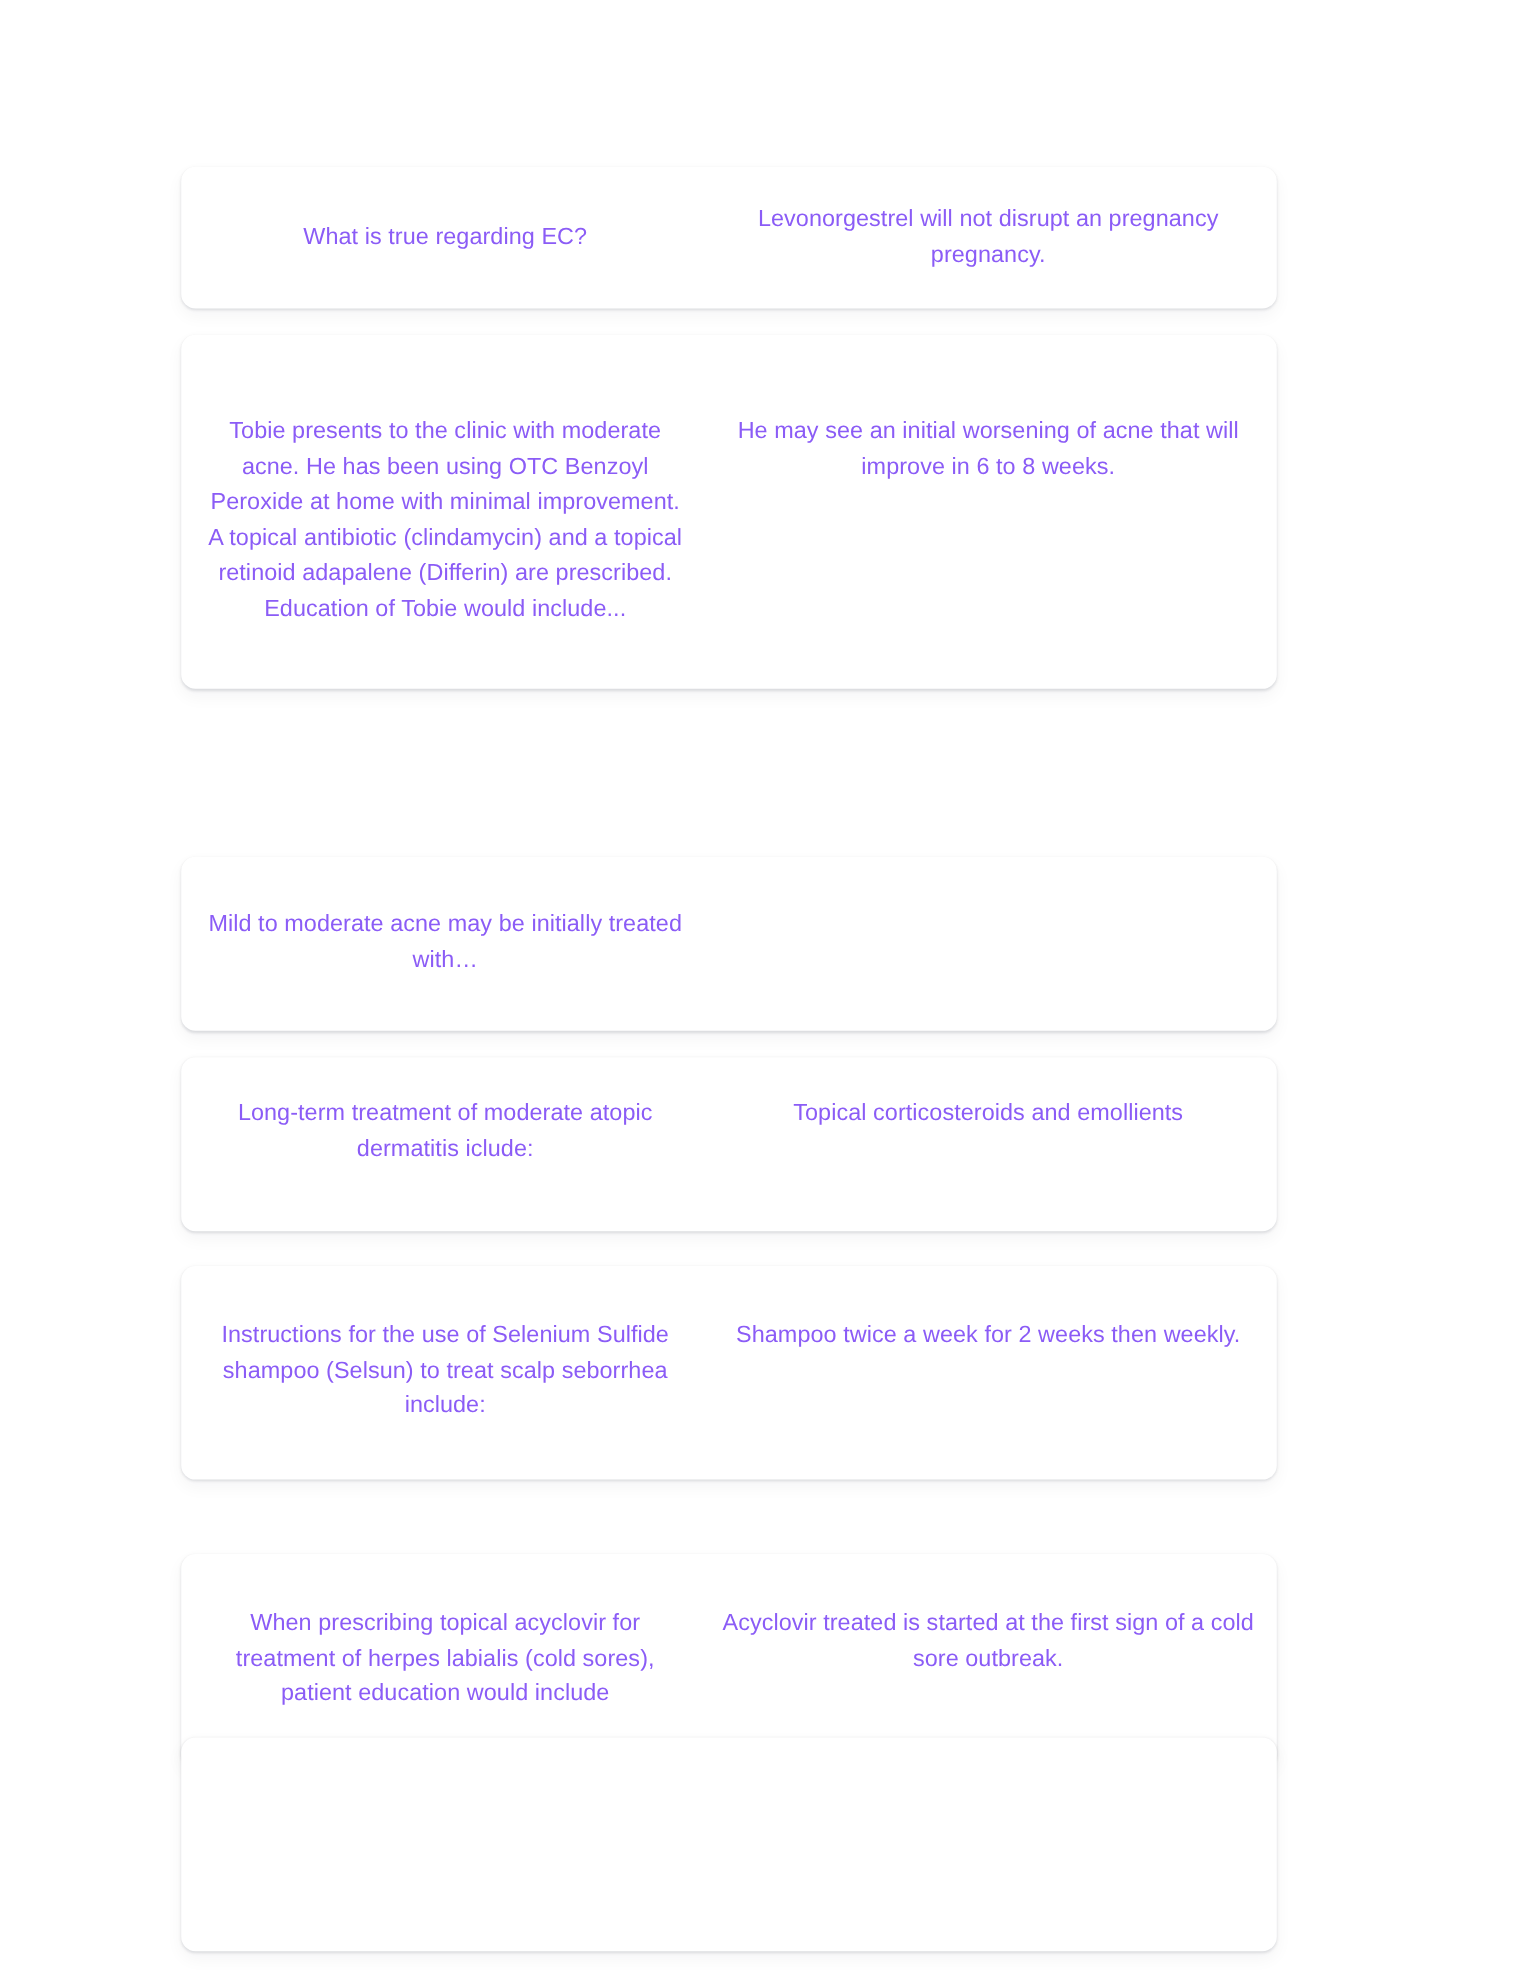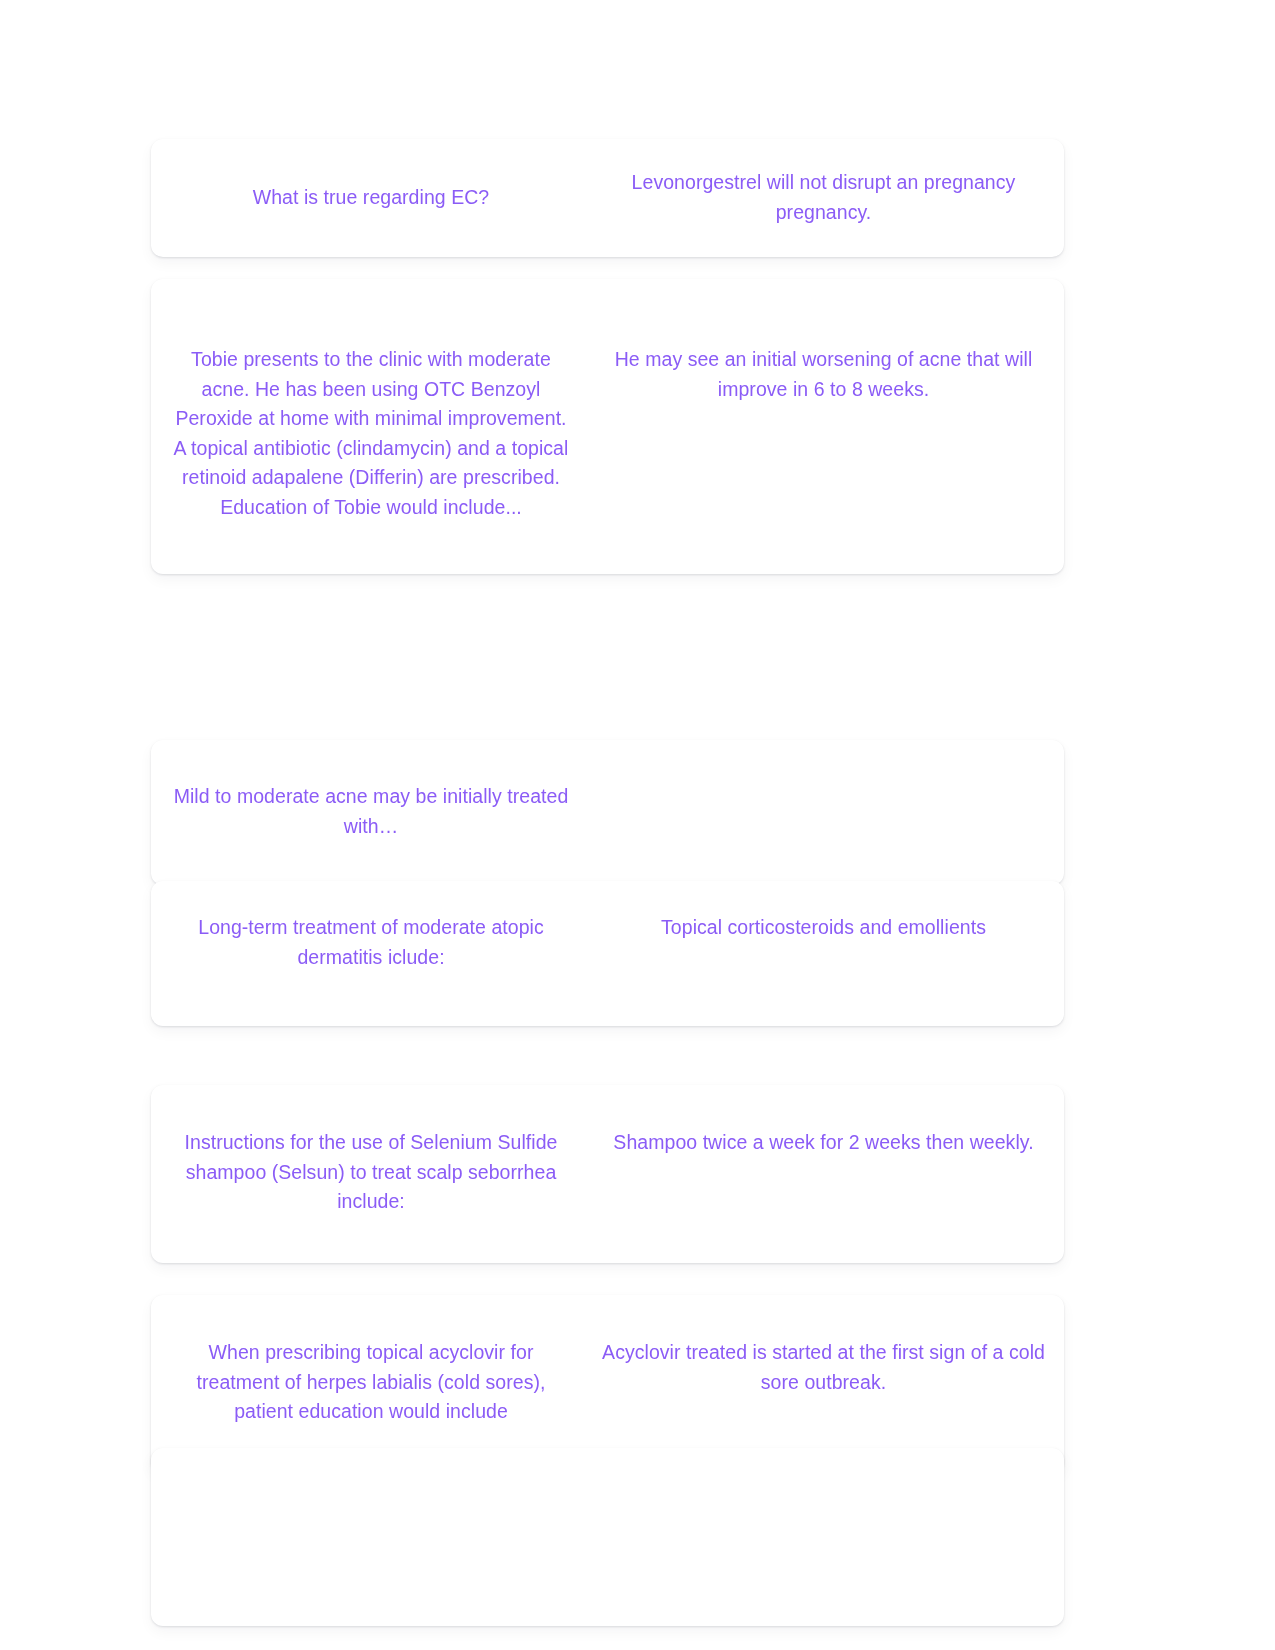--- a/index.html
+++ b/index.html
@@ -69,23 +69,23 @@
   .card-def {
     flex: 1;
     padding-left: 20px;
     padding-right: 6px;
     box-sizing: border-box;
   }
 
   
   .card-0 { top: 0px;    height: 118px; }
   .card-1 { top: 140px;  height: 295px; }
-  .card-2 { top: 601px;  height: 145px; }
+  .card-2 { top: 575px;  height: 145px; }
   .card-3 { top: 742px;  height: 145px; }
-  .card-4 { top: 946px;  height: 178px; }
+  .card-4 { top: 916px;  height: 178px; }
   .card-5 { top: 1156px; height: 178px; }
   .card-6 { top: 1309px; height: 178px; }
 
   .card-1 .card-def,
   .card-2 .card-def,
   .card-3 .card-def,
   .card-4 .card-def,
   .card-5 .card-def,
   .card-6 .card-def { align-self: flex-start; }
 

